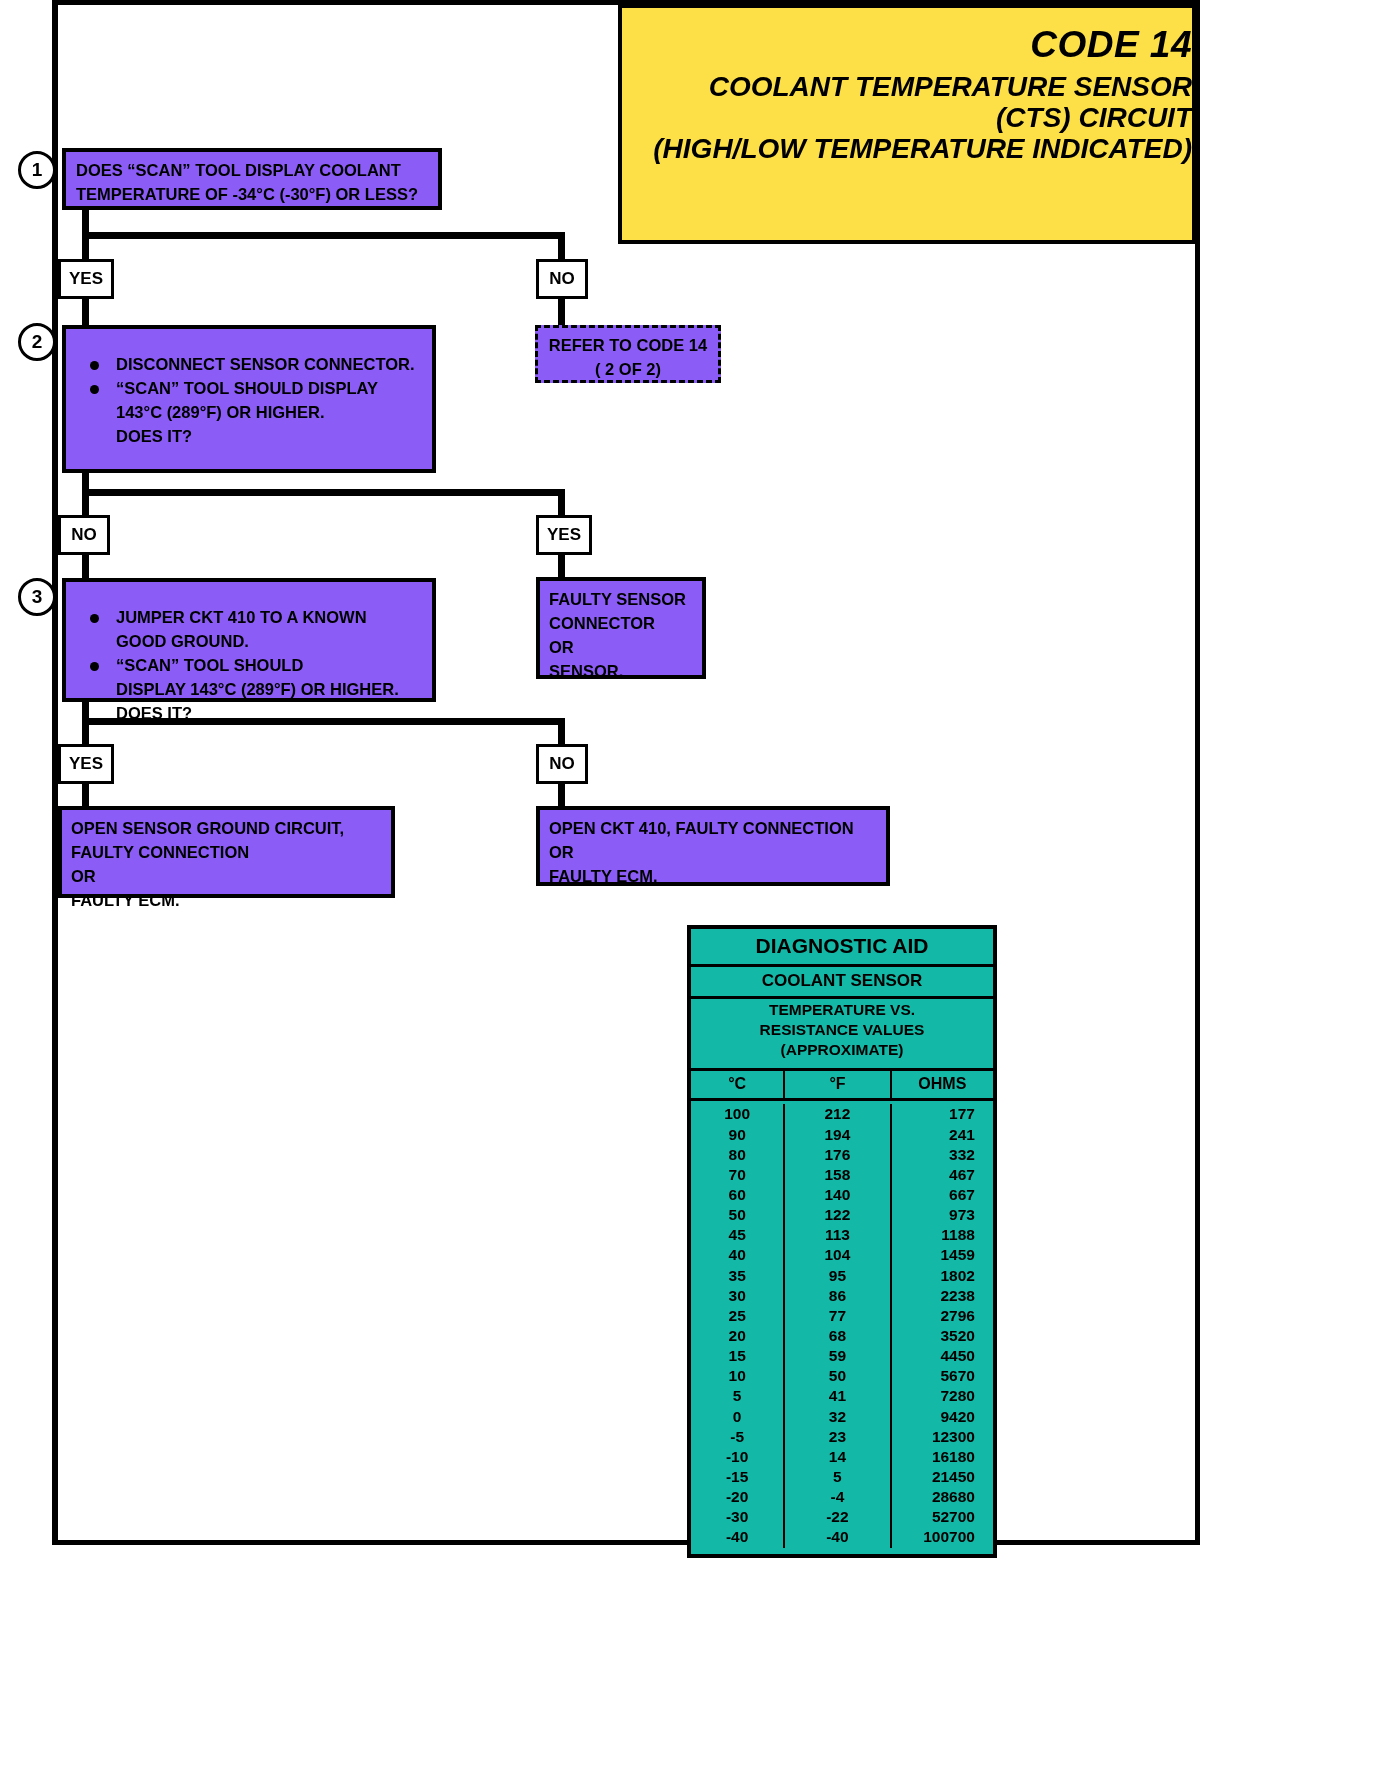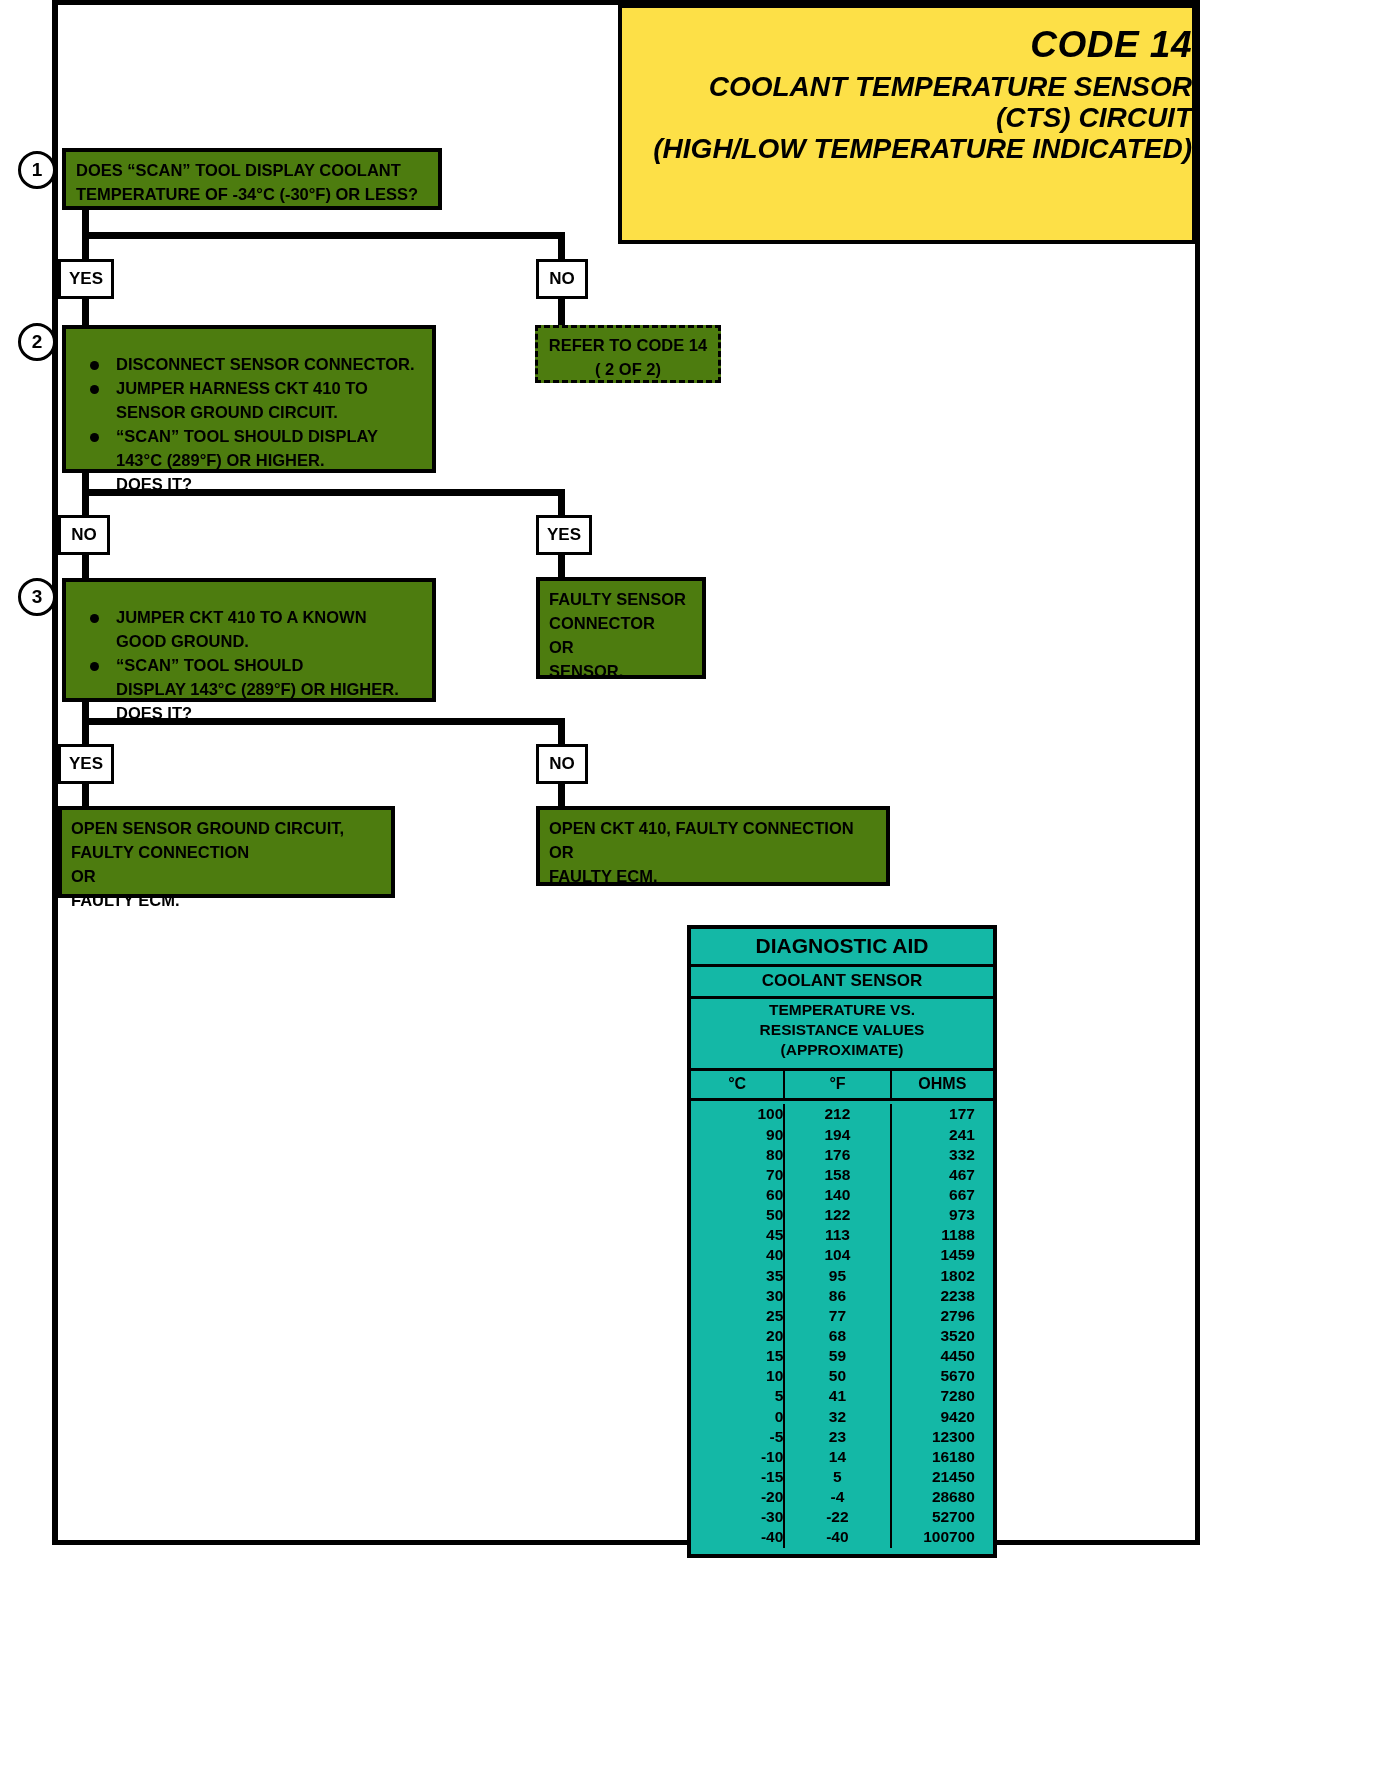--- a/index.html
+++ b/index.html
@@ -74,21 +74,21 @@
     line-height: 1.12;
     white-space: nowrap;
   }
   .title-l1 { margin-top: 4px; }
 
   
   .box {
     position: absolute;
     border: 4px solid #000;
     box-sizing: border-box;
-    background: #4d7c0f;
+    background: #8b5cf6;
   }
   .box.dashed {
     border: 3px dashed #000;
   }
 
   
   .step-circle {
     position: absolute;
     width: 38px;
     height: 38px;
@@ -203,21 +203,21 @@
   }
   .drow {
     display: flex;
   }
   .drow div {
     font-size: 15.5px;
     font-weight: bold;
     line-height: 1.30;
     text-align: center;
   }
-  .drow .c1 { width: 31%; border-right: 2px solid #000; text-align: right; }
+  .drow .c1 { width: 31%; border-right: 2px solid #000; }
   .drow .c2 { width: 35%; border-right: 2px solid #000; }
   .drow .c3 { width: 34%; text-align: right; padding-right: 18px; box-sizing: border-box; }
 </style>
 </head>
 <body>
 
 <div id="page">
 
   <div class="page-border"></div>
   <div class="left-rule"></div>
@@ -253,24 +253,20 @@
       <p>REFER TO CODE 14</p>
       <p>( 2 OF 2)</p>
     </div>
   </div>
 
   <div class="step-circle" style="left:18px; top:323px;">2</div>
   <div class="box" style="left:62px; top:325px; width:374px; height:148px;">
     <ul class="blist" style="padding:8px 0 0 0;">
       <li class="bulleted">
         <span>DISCONNECT SENSOR CONNECTOR.</span>
-      </li>
-      <li class="bulleted">
-        <span>JUMPER HARNESS CKT 410 TO</span>
-        <span class="cont">SENSOR GROUND CIRCUIT.</span>
       </li>
       <li class="bulleted">
         <span>“SCAN” TOOL SHOULD DISPLAY</span>
         <span class="cont">143°C (289°F) OR HIGHER.</span>
         <span class="cont">DOES IT?</span>
       </li>
     </ul>
   </div>
 
   <div class="hline" style="left:82px; top:489px; width:483px; height:7px;"></div>

